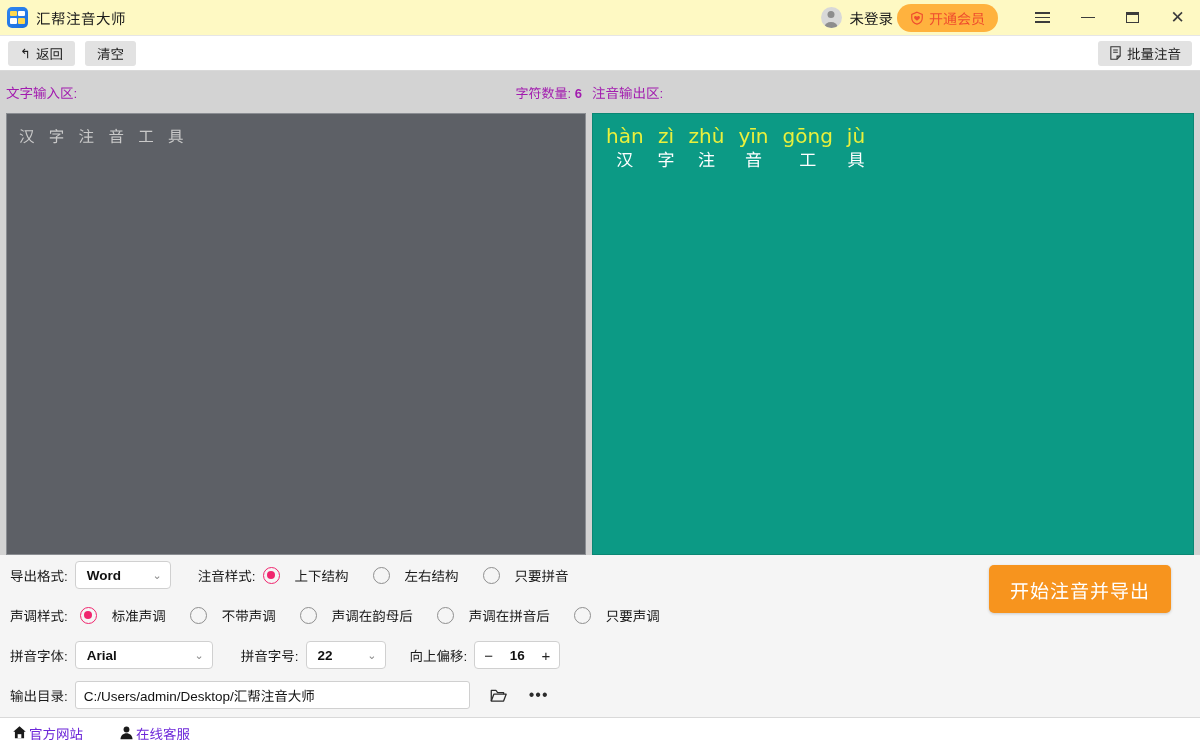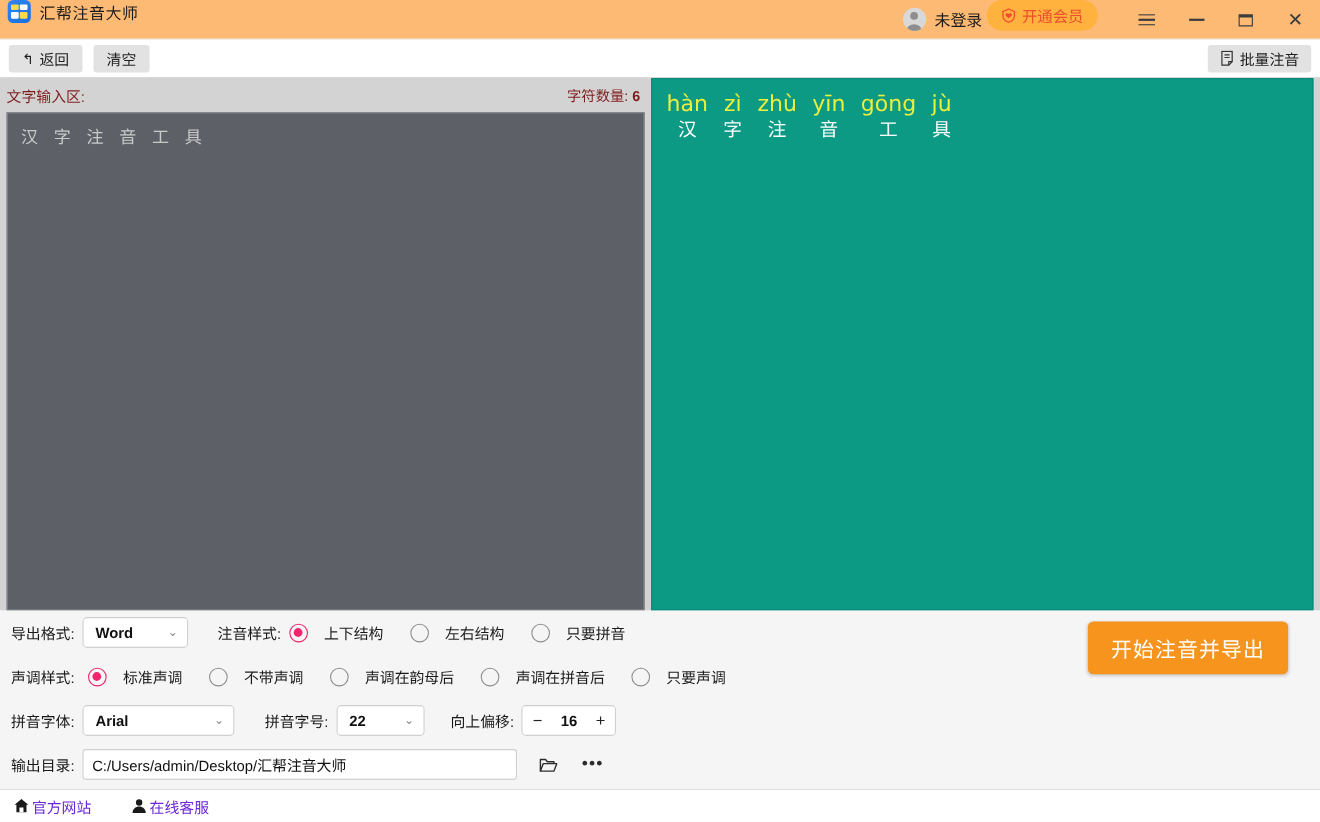--- a/index.html
+++ b/index.html
@@ -15,22 +15,22 @@
   .app {
     width: 1200px; height: 747px;
     display: flex; flex-direction: column;
     background: #f5f5f5;
     position: relative;
   }
 
   
   .titlebar {
     height: 36px; min-height: 36px;
-    background: #fdba74;
-    display: flex; 
+    background: #fef9c3;
+    display: flex; align-items: center;
     padding: 0 0 0 7px;
     border-bottom: 1px solid #e6e6e6;
   }
   .app-icon {
     width: 21px; height: 21px; border-radius: 5px;
     background: linear-gradient(145deg,#2f86f0,#1a6fe0);
     position: relative; flex: 0 0 auto;
     margin-right: 8px;
     overflow: hidden;
   }
@@ -122,22 +122,22 @@
     flex: 0 0 auto;
     height: 484px;
     display: flex;
     background: #d3d3d3;
     padding: 0;
   }
   .pane { display: flex; flex-direction: column; }
   .pane-left  { width: 592px; padding: 0 6px 0 6px; }
   .pane-right { width: 608px; padding: 0 6px 0 0; }
   .pane-label {
-    height: 31px; display: flex; align-items: center;
-    font-size: 13.5px; color: #7f1d1d;
+    height: 42px; display: flex; align-items: center;
+    font-size: 13.5px; color: #a21caf;
     background: #d3d3d3;
   }
   .pane-label .count { margin-left: auto; font-size: 13px; padding-right: 4px; }
   .count-num { font-weight: bold; }
 
   .input-box {
     flex: 1 1 auto;
     background: #5d6066;
     border: 1px solid #8a8d92;
     padding: 11px 12px;
@@ -340,20 +340,23 @@
         <span>文字输入区:</span>
         <span class="count">
           <span>字符数量:</span>
           <span class="count-num">6</span>
         </span>
       </div>
       <div class="input-box" placeholder="请输入或粘贴需要注音的文字">汉 字 注 音 工 具</div>
     </div>
 
     <div class="pane pane-right">
+      <div class="pane-label">
+        <span>注音输出区:</span>
+      </div>
       <div class="output-box">
         <div class="ruby-row">
           <span class="ruby-cell">
             <span class="ruby-py">hàn</span>
             <span class="ruby-hz">汉</span>
           </span>
           <span class="ruby-cell">
             <span class="ruby-py">zì</span>
             <span class="ruby-hz">字</span>
           </span>

